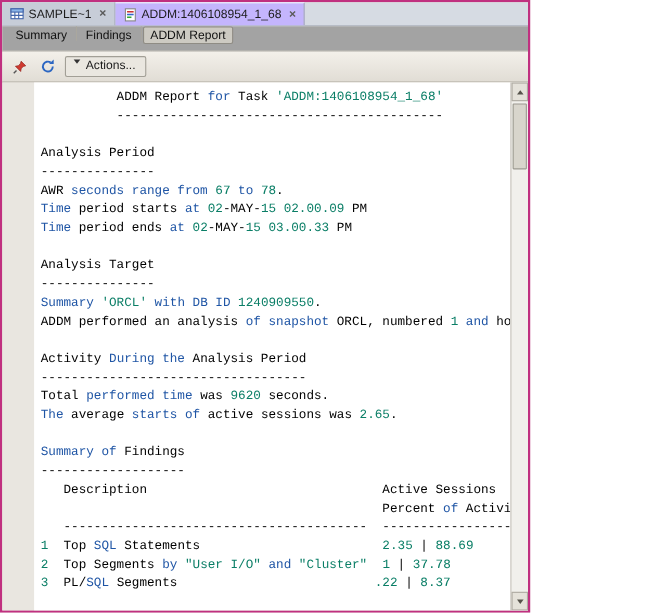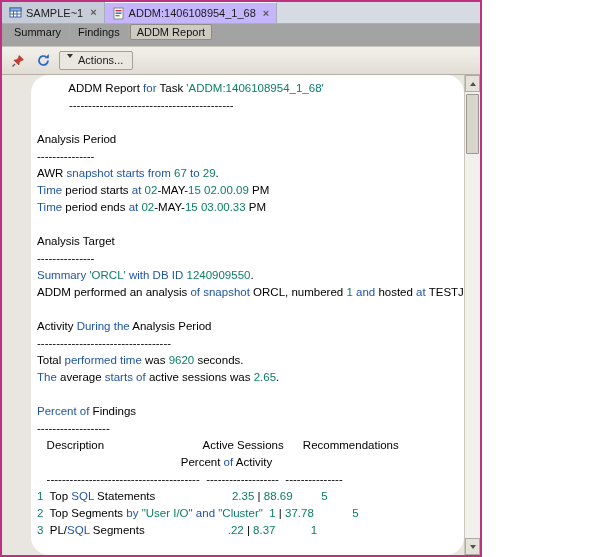--- a/index.html
+++ b/index.html
@@ -35,22 +35,22 @@
   .tool{width:18px; height:18px; display:flex; align-items:center; justify-content:center;}
   .actions-btn{display:flex; align-items:flex-start; gap:5px; font-size:11px; color:#1a1a1a;
     font-family:"Liberation Sans",sans-serif;
     border:1px solid #a29f96; background:#eae7e0; padding:2px 9px 3px 7px; border-radius:2px;}
   .caret{width:0;height:0;border-left:3.5px solid transparent;border-right:3.5px solid transparent;
     border-top:4px solid #333;}
   
   .content{flex:1 1 auto; display:flex; background:#e9e6e0; min-height:0;}
   .gutter{width:29px; flex:0 0 auto;}
   .report{flex:1; background:#ffffff; overflow:hidden; padding:5px 0 0 6px;
-    font-family:Liberation Sans, sans-serif;
-    font-size:11.5px; line-height:17px; color:#000;border-radius:18px;}
+    font-family:Liberation Mono, monospace;
+    font-size:11.5px; line-height:17px; color:#000;}
   .line{white-space:pre; height:17px;}
   .k{color:var(--keyword);} .n{color:var(--number);} .p{color:#000;}
   
   .scrollbar{width:15px; flex:0 0 auto; background:#f1f0ec; border-left:1px solid #c9c6be;
     display:flex; flex-direction:column;}
   .sb-btn{height:15px; flex:0 0 auto; background:#e5e2da; border:1px solid #aeaba2;
     display:flex; align-items:center; justify-content:center;}
   .tri-up{width:0;height:0;border-left:3px solid transparent;border-right:3px solid transparent;
     border-bottom:4px solid #55524a;}
   .tri-down{width:0;height:0;border-left:3px solid transparent;border-right:3px solid transparent;
@@ -121,35 +121,35 @@
   </div>
 
   <div class="content">
     <div class="gutter"></div>
     <div class="report" id="report">
         <div class="line"><span class="p">          ADDM Report </span><span class="k">for</span><span class="p"> Task </span><span class="n">'ADDM:1406108954_1_68'</span></div>
         <div class="line"><span class="p">          -------------------------------------------</span></div>
         <div class="line">&nbsp;</div>
         <div class="line"><span class="p">Analysis Period</span></div>
         <div class="line"><span class="p">---------------</span></div>
-        <div class="line"><span class="p">AWR </span><span class="k">snapshot starts from</span><span class="p"> </span><span class="n">67</span><span class="p"> </span><span class="k">to</span><span class="p"> </span><span class="n">29</span><span class="p">.</span></div>
+        <div class="line"><span class="p">AWR </span><span class="k">seconds range from</span><span class="p"> </span><span class="n">67</span><span class="p"> </span><span class="k">to</span><span class="p"> </span><span class="n">78</span><span class="p">.</span></div>
         <div class="line"><span class="k">Time</span><span class="p"> period starts </span><span class="k">at</span><span class="p"> </span><span class="n">02</span><span class="p">-MAY-</span><span class="n">15 02.00.09</span><span class="p"> PM</span></div>
         <div class="line"><span class="k">Time</span><span class="p"> period ends </span><span class="k">at</span><span class="p"> </span><span class="n">02</span><span class="p">-MAY-</span><span class="n">15 03.00.33</span><span class="p"> PM</span></div>
         <div class="line">&nbsp;</div>
         <div class="line"><span class="p">Analysis Target</span></div>
         <div class="line"><span class="p">---------------</span></div>
         <div class="line"><span class="k">Summary</span><span class="p"> </span><span class="n">'ORCL'</span><span class="p"> </span><span class="k">with DB ID</span><span class="p"> </span><span class="n">1240909550</span><span class="p">.</span></div>
         <div class="line"><span class="p">ADDM performed an analysis </span><span class="k">of snapshot</span><span class="p"> ORCL, numbered </span><span class="n">1</span><span class="p"> </span><span class="k">and</span><span class="p"> hosted </span><span class="k">at</span><span class="p"> TESTJLS.</span></div>
         <div class="line">&nbsp;</div>
         <div class="line"><span class="p">Activity </span><span class="k">During the</span><span class="p"> Analysis Period</span></div>
         <div class="line"><span class="p">-----------------------------------</span></div>
         <div class="line"><span class="p">Total </span><span class="k">performed time</span><span class="p"> was </span><span class="n">9620</span><span class="p"> seconds.</span></div>
         <div class="line"><span class="k">The</span><span class="p"> average </span><span class="k">starts of</span><span class="p"> active sessions was </span><span class="n">2.65</span><span class="p">.</span></div>
         <div class="line">&nbsp;</div>
-        <div class="line"><span class="k">Percent of</span><span class="p"> Findings</span></div>
+        <div class="line"><span class="k">Summary of</span><span class="p"> Findings</span></div>
         <div class="line"><span class="p">-------------------</span></div>
         <div class="line"><span class="p">   Description                               Active Sessions      Recommendations</span></div>
         <div class="line"><span class="p">                                             Percent </span><span class="k">of</span><span class="p"> Activity</span></div>
         <div class="line"><span class="p">   ----------------------------------------  -------------------  ---------------</span></div>
         <div class="line"><span class="n">1</span><span class="p">  Top </span><span class="k">SQL</span><span class="p"> Statements                        </span><span class="n">2.35</span><span class="p"> | </span><span class="n">88.69</span><span class="p">         </span><span class="n">5</span></div>
         <div class="line"><span class="n">2</span><span class="p">  Top Segments </span><span class="k">by</span><span class="p"> </span><span class="n">"User I/O"</span><span class="p"> </span><span class="k">and</span><span class="p"> </span><span class="n">"Cluster"</span><span class="p">  </span><span class="n">1</span><span class="p"> | </span><span class="n">37.78</span><span class="p">            </span><span class="n">5</span></div>
         <div class="line"><span class="n">3</span><span class="p">  PL/</span><span class="k">SQL</span><span class="p"> Segments                          </span><span class="n">.22</span><span class="p"> | </span><span class="n">8.37</span><span class="p">           </span><span class="n">1</span></div>
       </div>
     <div class="scrollbar">
       <div class="sb-btn">

